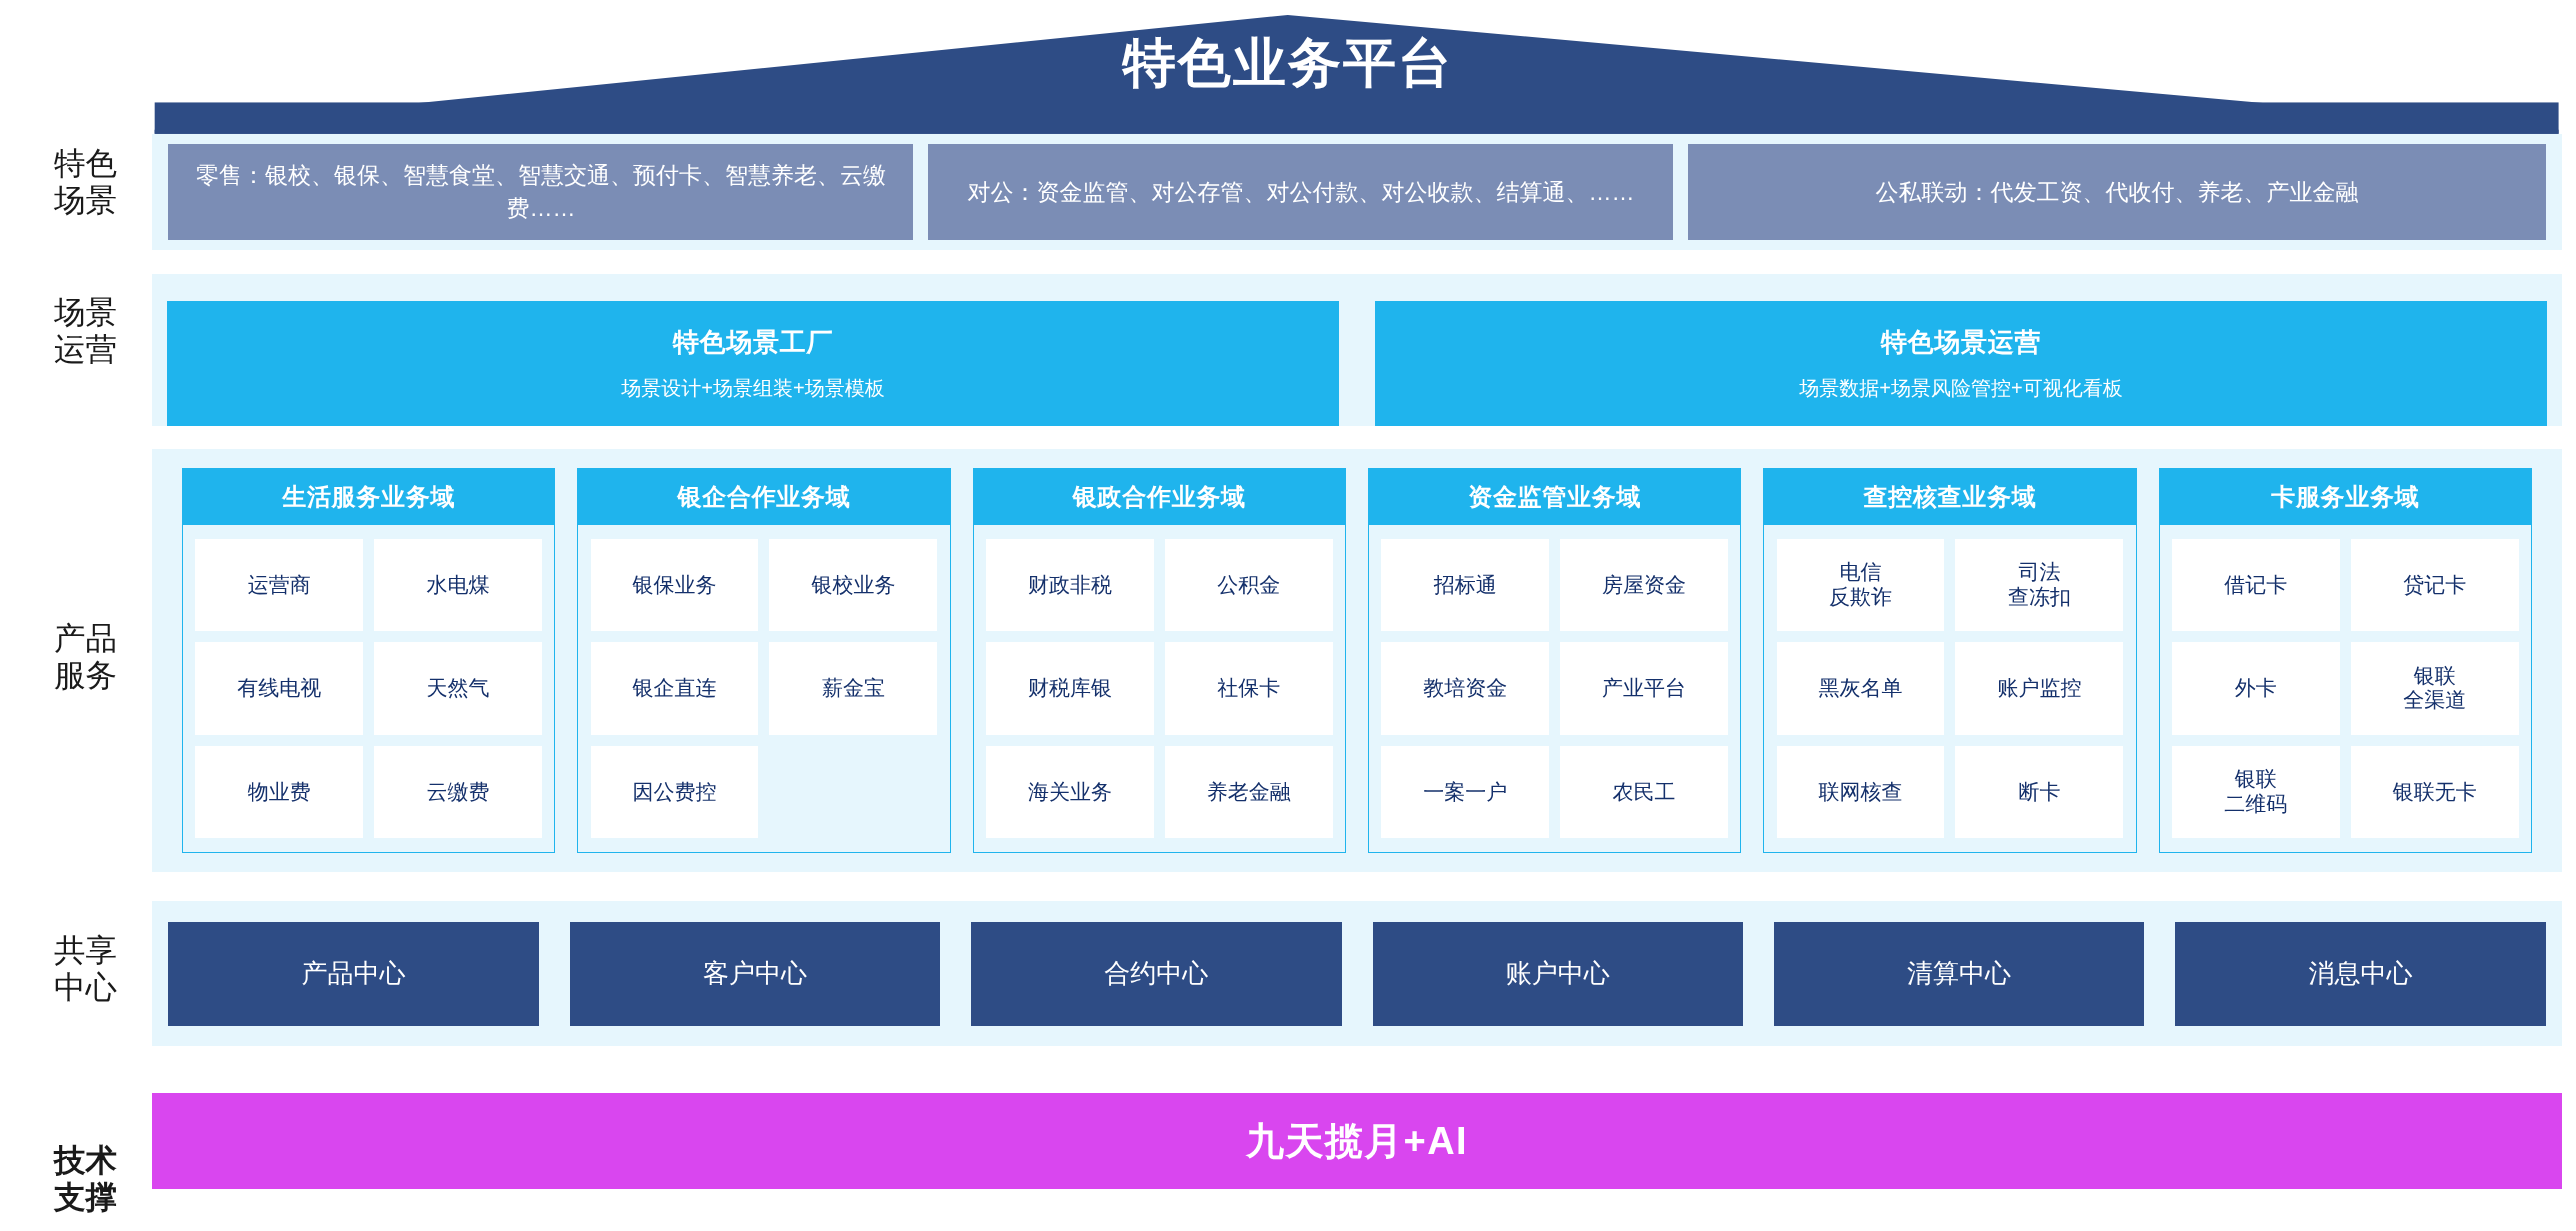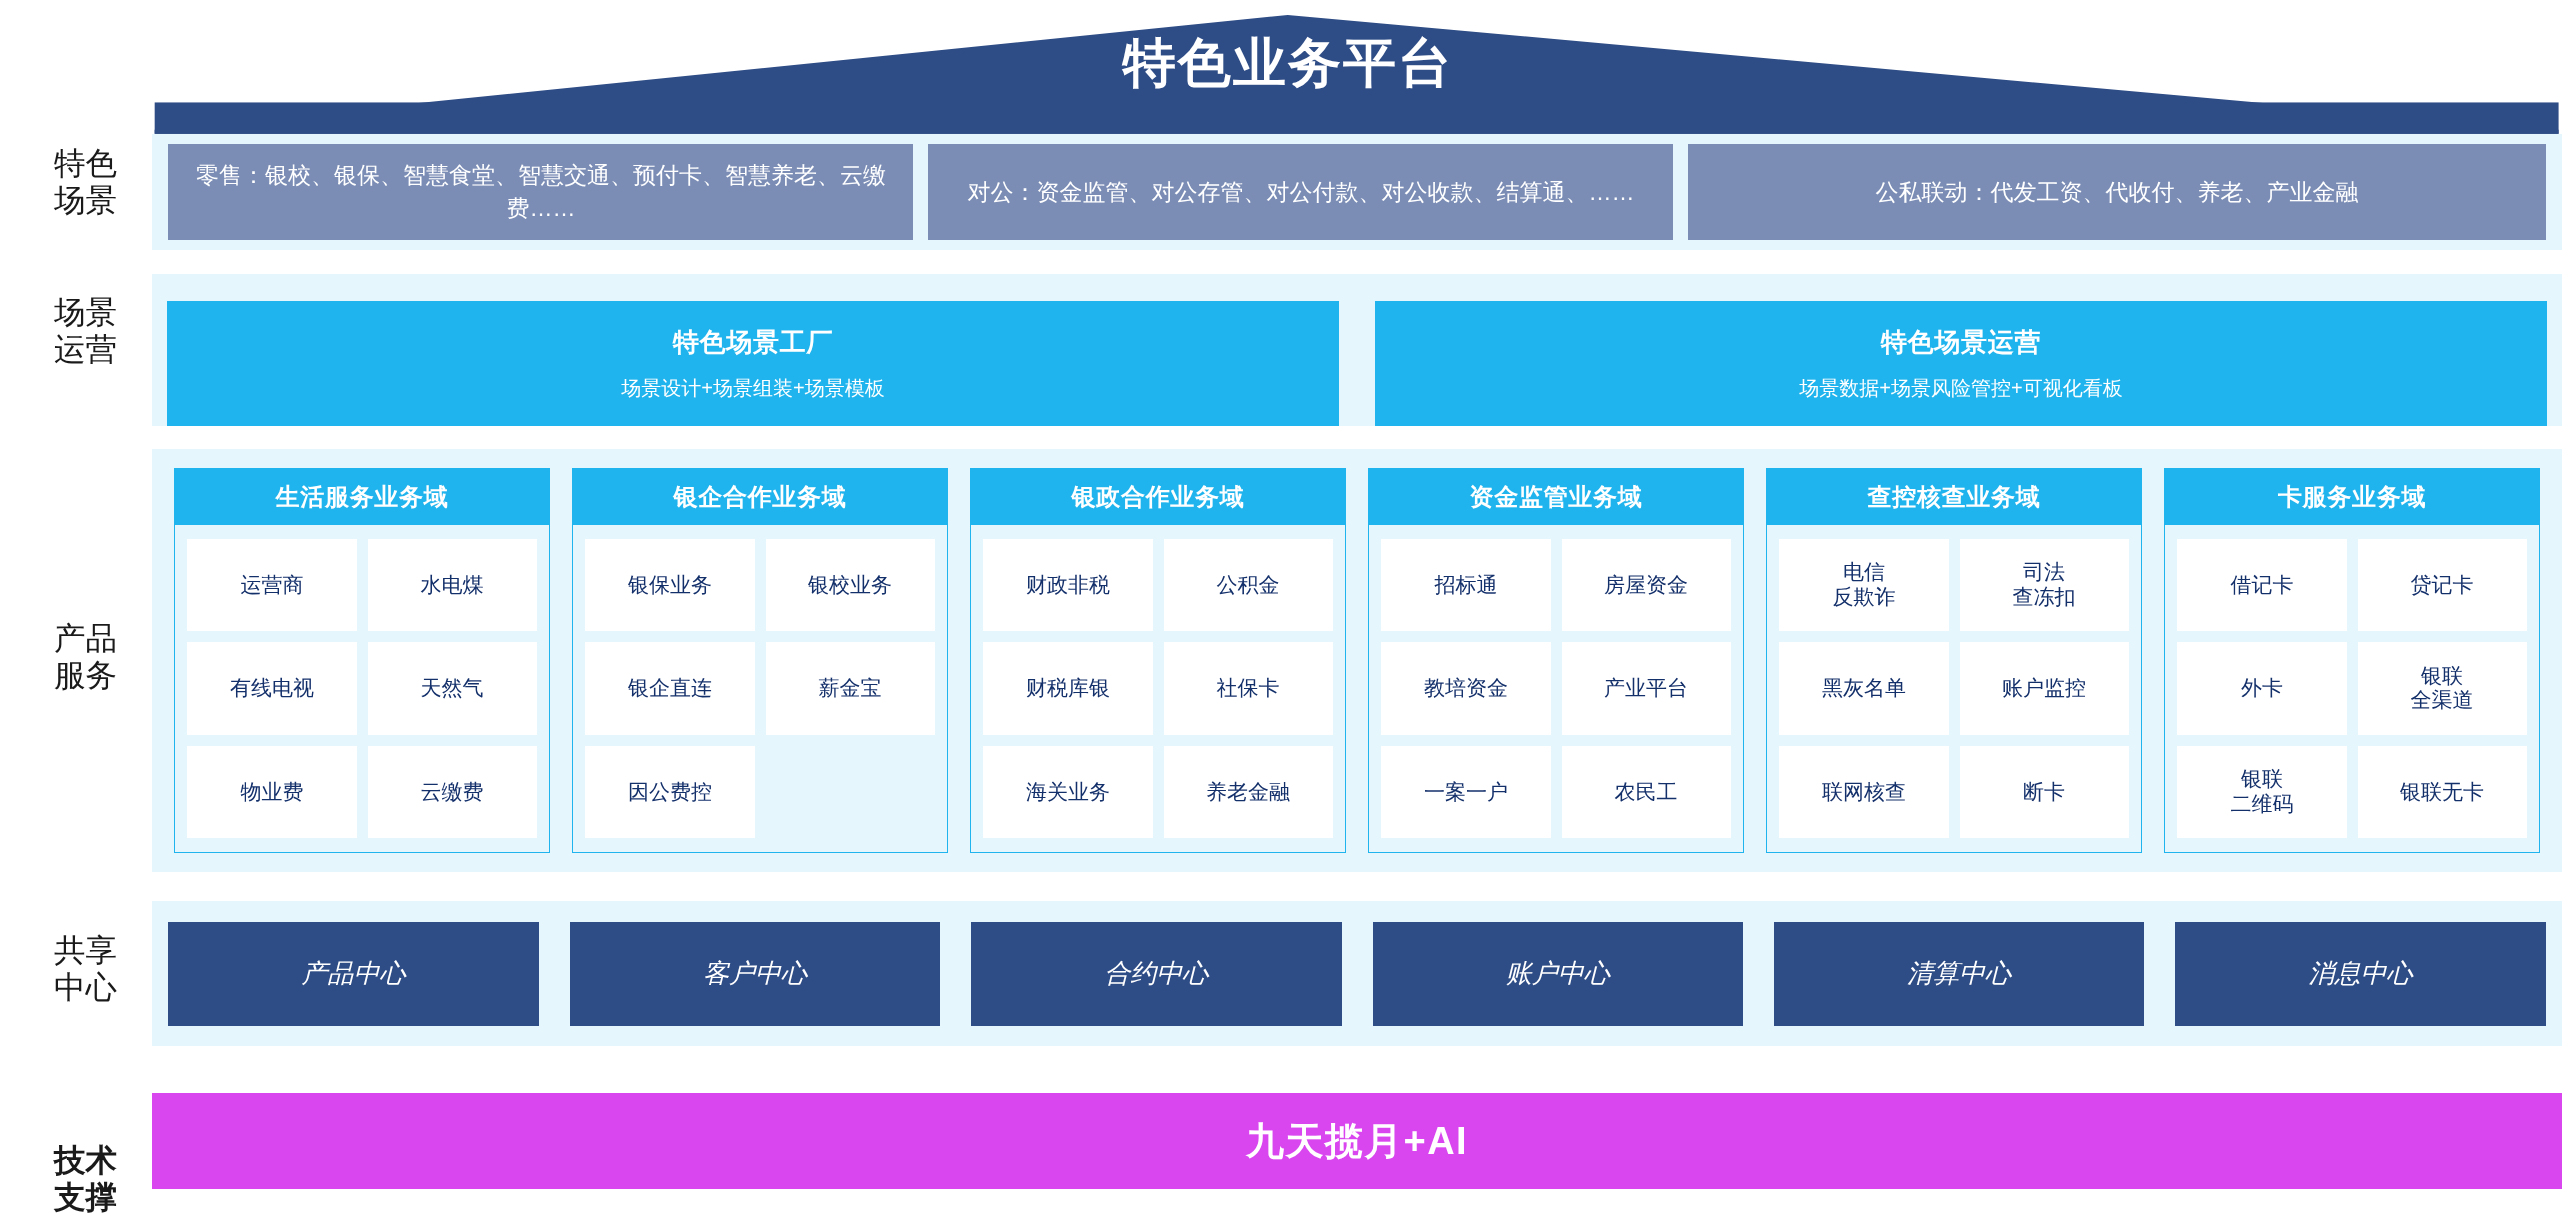--- a/index.html
+++ b/index.html
@@ -113,21 +113,21 @@
   .ops-sub   { font-size: 20px; font-weight: normal; }
 
   
   #band-products { top: 449px; height: 423px; }
   .products-row {
     position: absolute;
     left: 0; top: 0;
     width: 100%; height: 100%;
     display: flex;
     align-items: center;
-    padding: 0 22px;
+    padding: 0 30px;
     box-sizing: border-box;
     gap: 22px;
   }
   .domain-card {
     flex: 1 1 0;
     height: 385px;
     border: 1.4px solid #1fb4ed;
     background: #e6f6fd;
     display: flex;
     flex-direction: column;
@@ -170,21 +170,20 @@
   #band-centers { top: 901px; height: 145px; }
   .centers-row {
     position: absolute;
     left: 0; top: 0;
     width: 100%; height: 100%;
     display: flex;
     align-items: center;
     padding: 0 16.4px;
     box-sizing: border-box;
     gap: 31px;
-    font-style: italic;
   }
   .center-box {
     flex: 1 1 0;
     height: 104px;
     background: #2e4c85;
     color: #ffffff;
     font-size: 26px;
     display: flex;
     align-items: center;
     justify-content: center;

